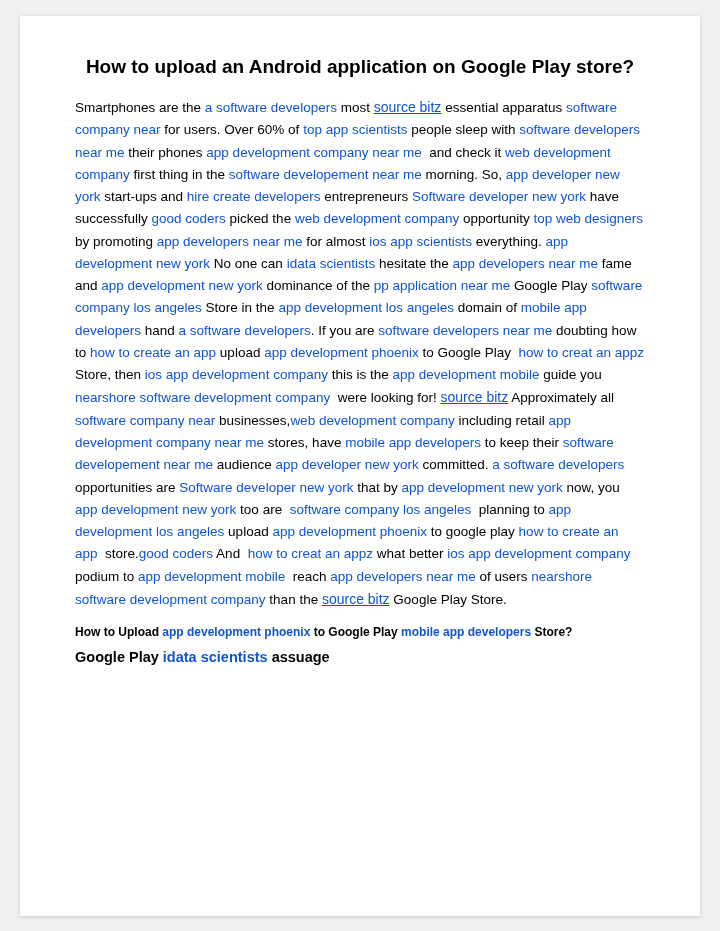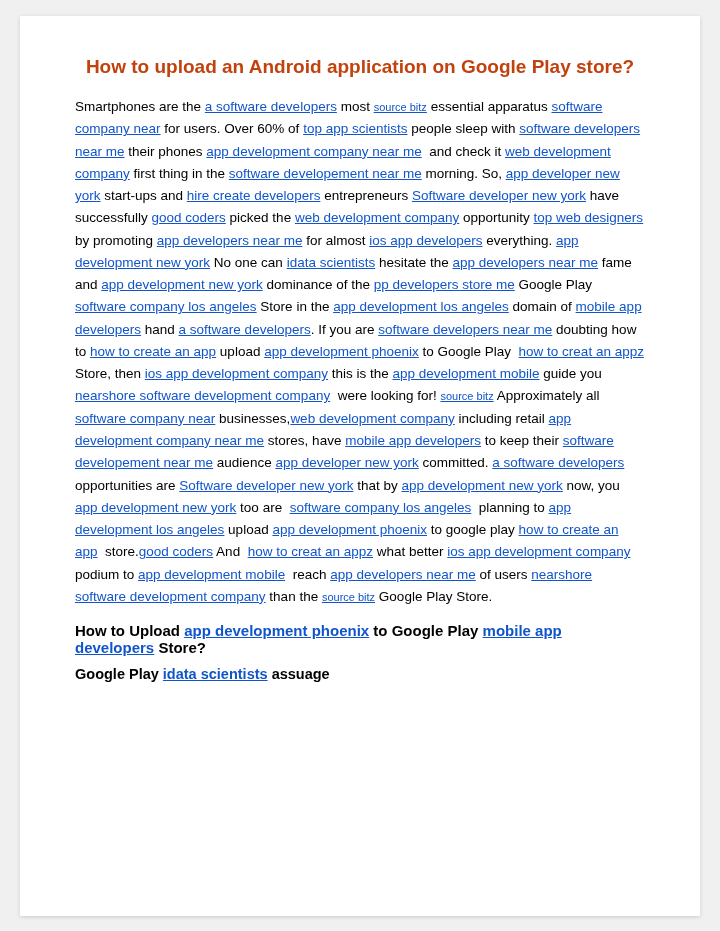--- a/index.html
+++ b/index.html
@@ -21,39 +21,38 @@
       min-height: 900px;
       margin: 16px;
       padding: 40px 55px 40px 55px;
       box-shadow: 0 1px 4px rgba(0,0,0,0.15);
     }
     h1.main-title {
       font-size: 19px;
       font-weight: bold;
       text-align: center;
       margin-bottom: 18px;
-      color: #c2410c;
+      color: #000000;
     }
     p.body-text {
       font-size: 13.5px;
       line-height: 1.65;
       color: #000;
       margin-bottom: 14px;
     }
     a.link {
       color: #1155cc;
-      text-decoration: underline;
     }
     a.link-small {
       color: #1155cc;
       text-decoration: underline;
-      font-size: 11px;
+      font-size: 14px;
     }
     h2.section-title {
-      font-size: 15px;
+      font-size: 12px;
       font-weight: bold;
       margin-top: 12px;
       margin-bottom: 10px;
       color: #000;
     }
     h3.section-title2 {
       font-size: 14.5px;
       font-weight: bold;
       margin-top: 4px;
       margin-bottom: 6px;
@@ -70,24 +69,24 @@
   </h1>
 
   <p class="body-text">
     Smartphones are the <a class="link">a software developers</a> most <a class="link-small">source bitz</a> essential apparatus
     <a class="link">software company near</a> for users. Over 60% of <a class="link">top app scientists</a> people sleep
     with <a class="link">software developers near me</a> their phones <a class="link">app development company near
     me</a>&nbsp; and check it <a class="link">web development company</a> first thing in the <a class="link">software
     developement near me</a> morning. So, <a class="link">app developer new york</a> start-ups and <a class="link">hire
     create developers</a> entrepreneurs <a class="link">Software developer new york</a> have successfully
     <a class="link">good coders</a> picked the <a class="link">web development company</a> opportunity <a class="link">top web
-    designers</a> by promoting <a class="link">app developers near me</a> for almost <a class="link">ios app developers</a>
+    designers</a> by promoting <a class="link">app developers near me</a> for almost <a class="link">ios app scientists</a>
     everything. <a class="link">app development new york</a> No one can <a class="link">idata scientists</a> hesitate the
     <a class="link">app developers near me</a> fame and <a class="link">app development new york</a> dominance of the
-    <a class="link">pp developers store me</a> Google Play <a class="link">software company los angeles</a> Store in the <a class="link">app
+    <a class="link">pp application near me</a> Google Play <a class="link">software company los angeles</a> Store in the <a class="link">app
     development los angeles</a> domain of <a class="link">mobile app developers</a> hand <a class="link">a software
     developers</a>. If you are <a class="link">software developers near me</a> doubting how to <a class="link">how to
     create an app</a> upload <a class="link">app development phoenix</a> to Google Play &nbsp;<a class="link">how to creat an
     appz</a> Store, then <a class="link">ios app development company</a> this is the <a class="link">app development
     mobile</a> guide you <a class="link">nearshore software development company</a>&nbsp; were looking for!
     <a class="link-small">source bitz</a> Approximately all <a class="link">software company near</a> businesses,<a class="link">web development
     company</a> including retail <a class="link">app development company near me</a> stores, have <a class="link">mobile
     app developers</a> to keep their <a class="link">software developement near me</a> audience <a class="link">app
     developer new york</a> committed. <a class="link">a software developers</a> opportunities are <a class="link">Software
     developer new york</a> that by <a class="link">app development new york</a> now, you <a class="link">app

